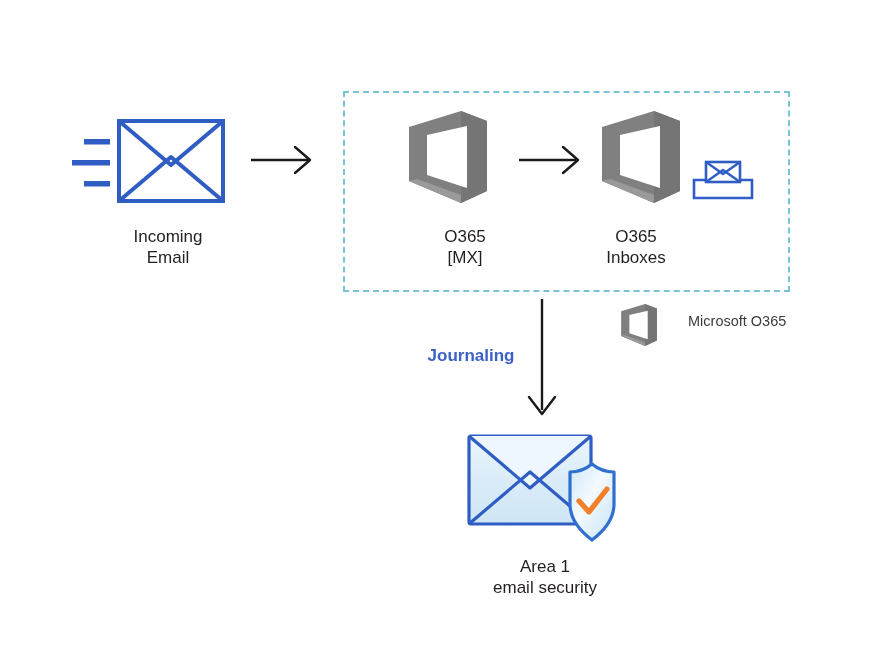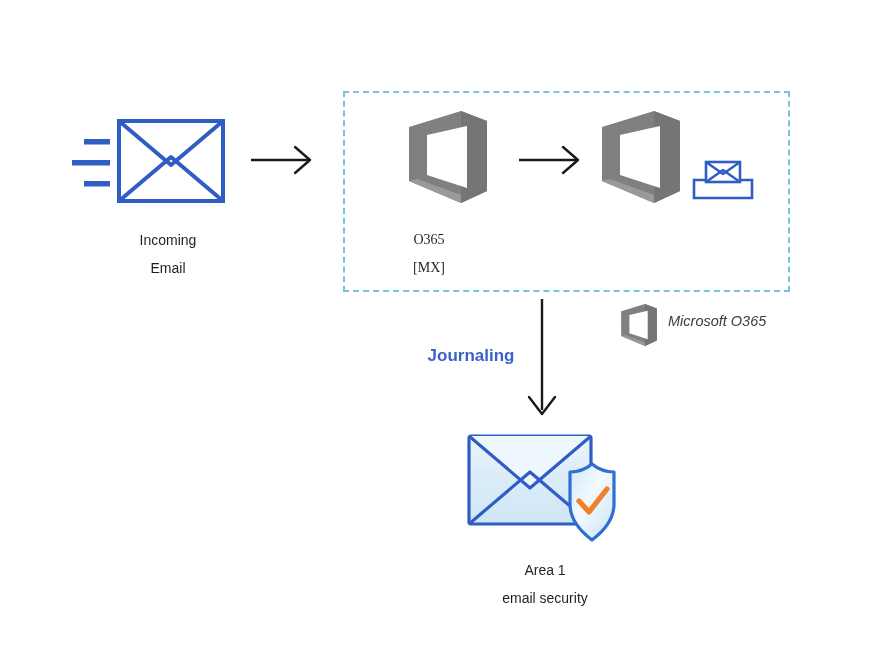--- a/index.html
+++ b/index.html
@@ -26,49 +26,48 @@
     width: 447px;
     height: 201px;
     border: 2px dashed #79c3d6;
     box-sizing: border-box;
   }
 
   
   .caption {
     text-align: center;
     color: #231f20;
-    font-size: 14px;
-    line-height: 28px;
+    font-size: 17px;
+    line-height: 21px;
     font-family: "Liberation Sans", sans-serif;
     white-space: pre;
   }
   #incoming-email-caption { left: 88px;  top: 226px; width: 160px; }
-  #o365-mx-caption        { left: 368px; top: 226px; width: 122px; font-family: Liberation Serif, serif; }
+  #o365-mx-caption        { left: 404px; top: 226px; width: 122px; }
   #o365-inboxes-caption   { left: 575px; top: 226px; width: 122px; }
   #area1-caption          { left: 455px; top: 556px; width: 180px; text-align: center; }
 
   #journaling-label {
     left: 416px;
     top: 346px;
     width: 110px;
     text-align: center;
     color: #3a62c8;
     font-size: 17px;
     font-weight: 600;
     font-family: "Liberation Sans", sans-serif;
   }
 
   #legend-label {
-    left: 668px;
+    left: 688px;
     top: 313px;
     color: #3c3c3c;
     font-size: 14.5px;
     font-family: "Liberation Sans", sans-serif;
     white-space: pre;
-    font-style: italic;
   }
 
   
   .icon-wrap { line-height: 0; }
   #incoming-envelope-icon { left: 72px;  top: 118px; }
   #arrow-incoming-to-mx   { left: 250px; top: 142px; }
   #o365-mx-icon           { left: 405px; top: 109px; }
   #arrow-mx-to-inboxes    { left: 518px; top: 142px; }
   #o365-inboxes-icon      { left: 598px; top: 109px; }
   #inbox-tray-icon        { left: 692px; top: 158px; }
@@ -143,20 +142,22 @@
     <svg width="62" height="44" viewBox="0 0 62 44" xmlns="http://www.w3.org/2000/svg">
 
       <path d="M2 22 L60 22 L60 40 L2 40 Z" fill="#ffffff" stroke="#2f5dc4" stroke-width="2.6"></path>
 
       <rect x="14" y="4" width="34" height="20" fill="#ffffff" stroke="#2f5dc4" stroke-width="2.6"></rect>
       <path d="M14 4 L31 16 L48 4" fill="none" stroke="#2f5dc4" stroke-width="2.4" stroke-linejoin="round"></path>
       <path d="M14 24 L31 12 L48 24" fill="none" stroke="#2f5dc4" stroke-width="2.4" stroke-linejoin="round"></path>
     </svg>
   </div>
 
+  <div class="abs caption" id="o365-inboxes-caption"><span>O365</span>
+<span>Inboxes</span></div>
 
   <div class="abs icon-wrap" id="legend-o365-icon">
     <svg width="40" height="44" viewBox="0 0 86 96" xmlns="http://www.w3.org/2000/svg">
       <path d="M4 18 L56 2 L82 12 L82 82 L56 94 L4 72 Z" fill="#808080"></path>
       <path d="M56 2 L82 12 L82 82 L56 94 Z" fill="#757575"></path>
       <path d="M22 26 L62 17 L62 79 L22 66 Z" fill="#ffffff"></path>
       <path d="M4 72 L56 94 L56 86 L12 70 Z" fill="#9a9a9a"></path>
     </svg>
   </div>
   <div class="abs" id="legend-label">Microsoft O365</div>

